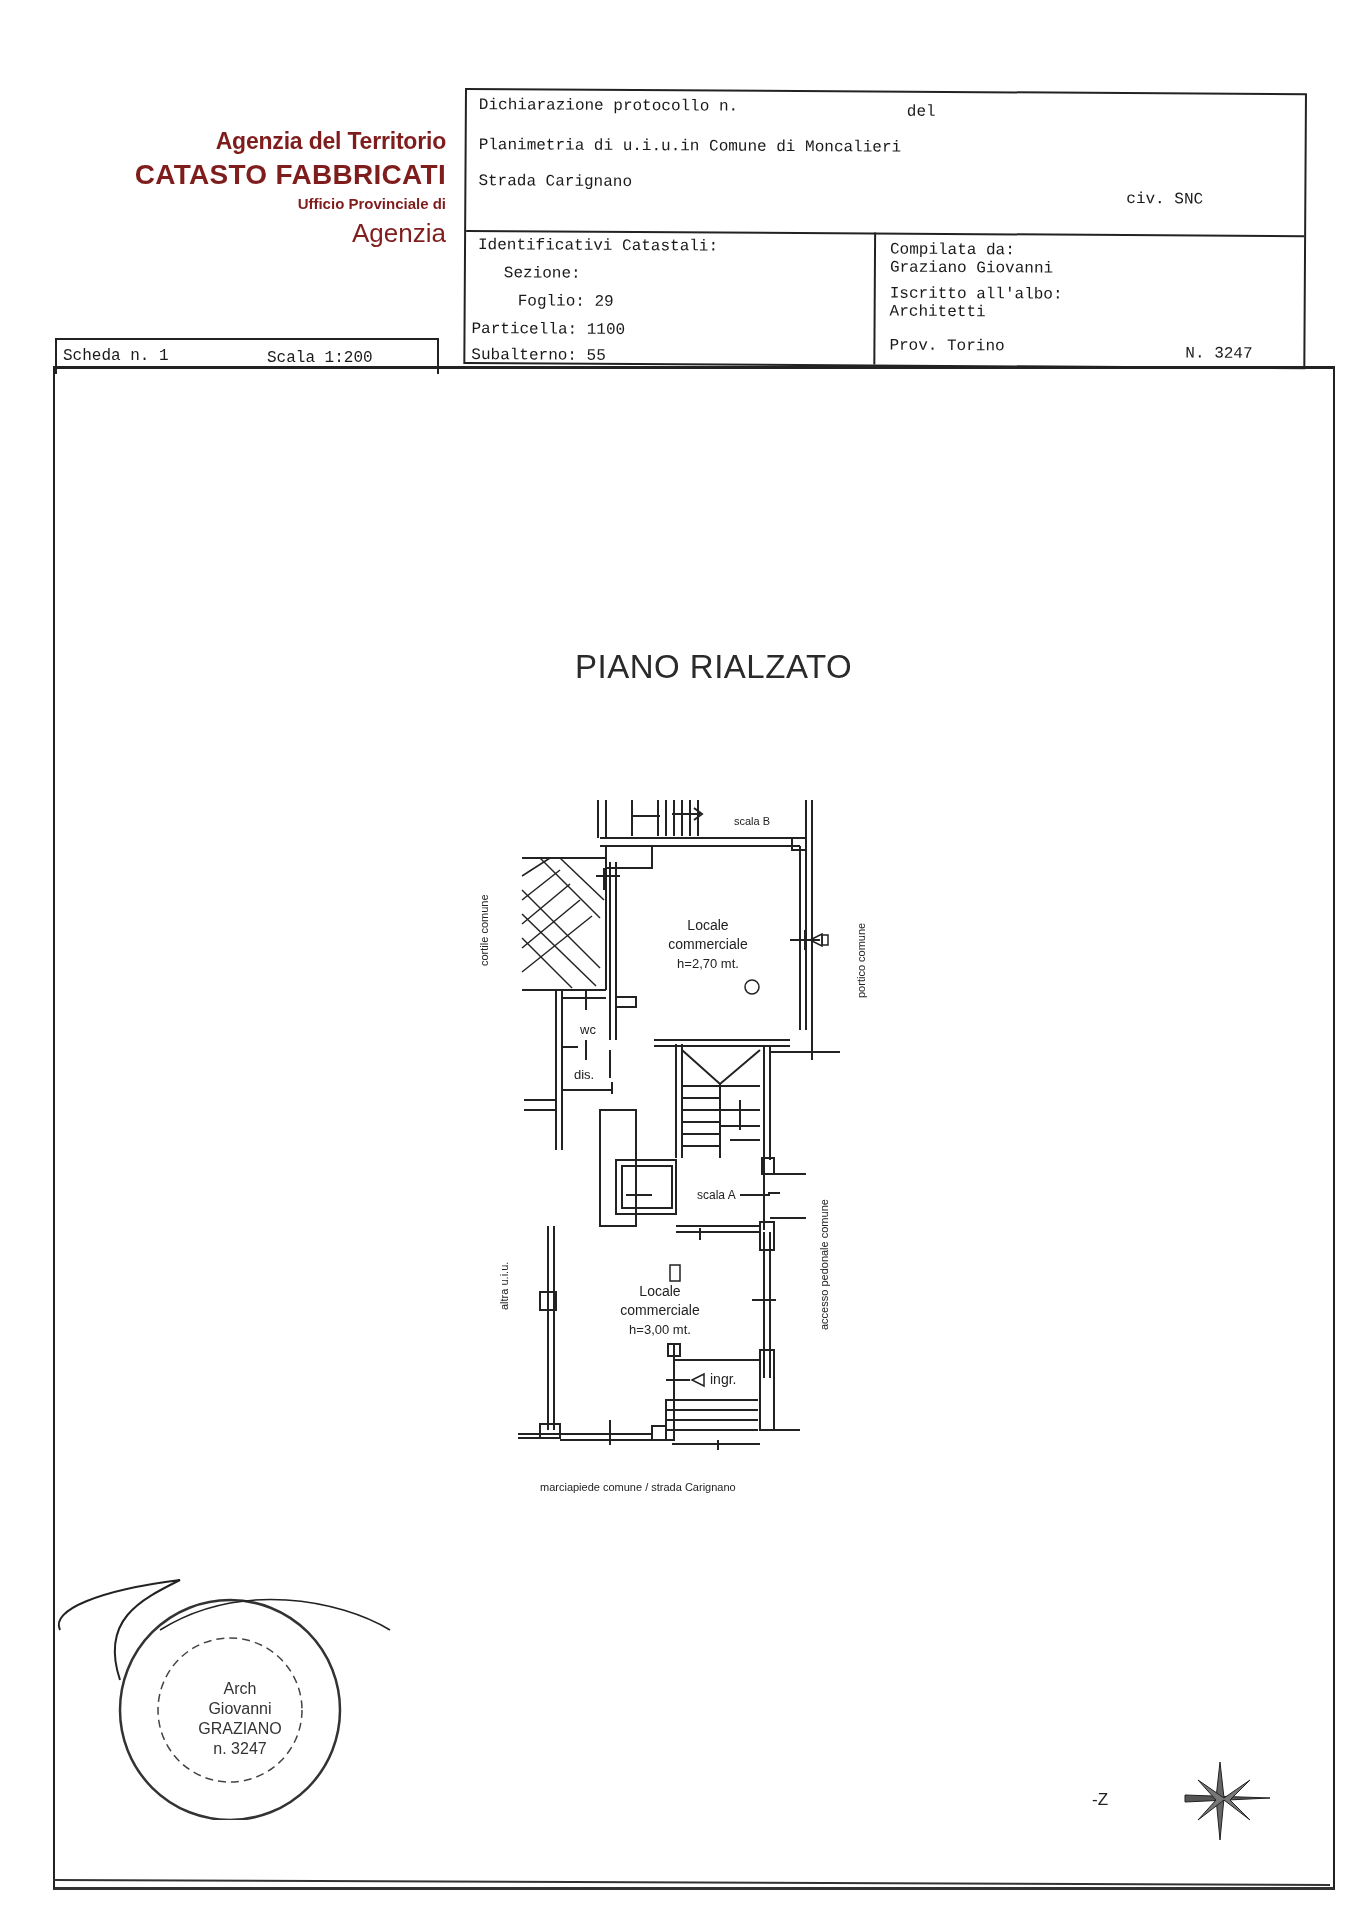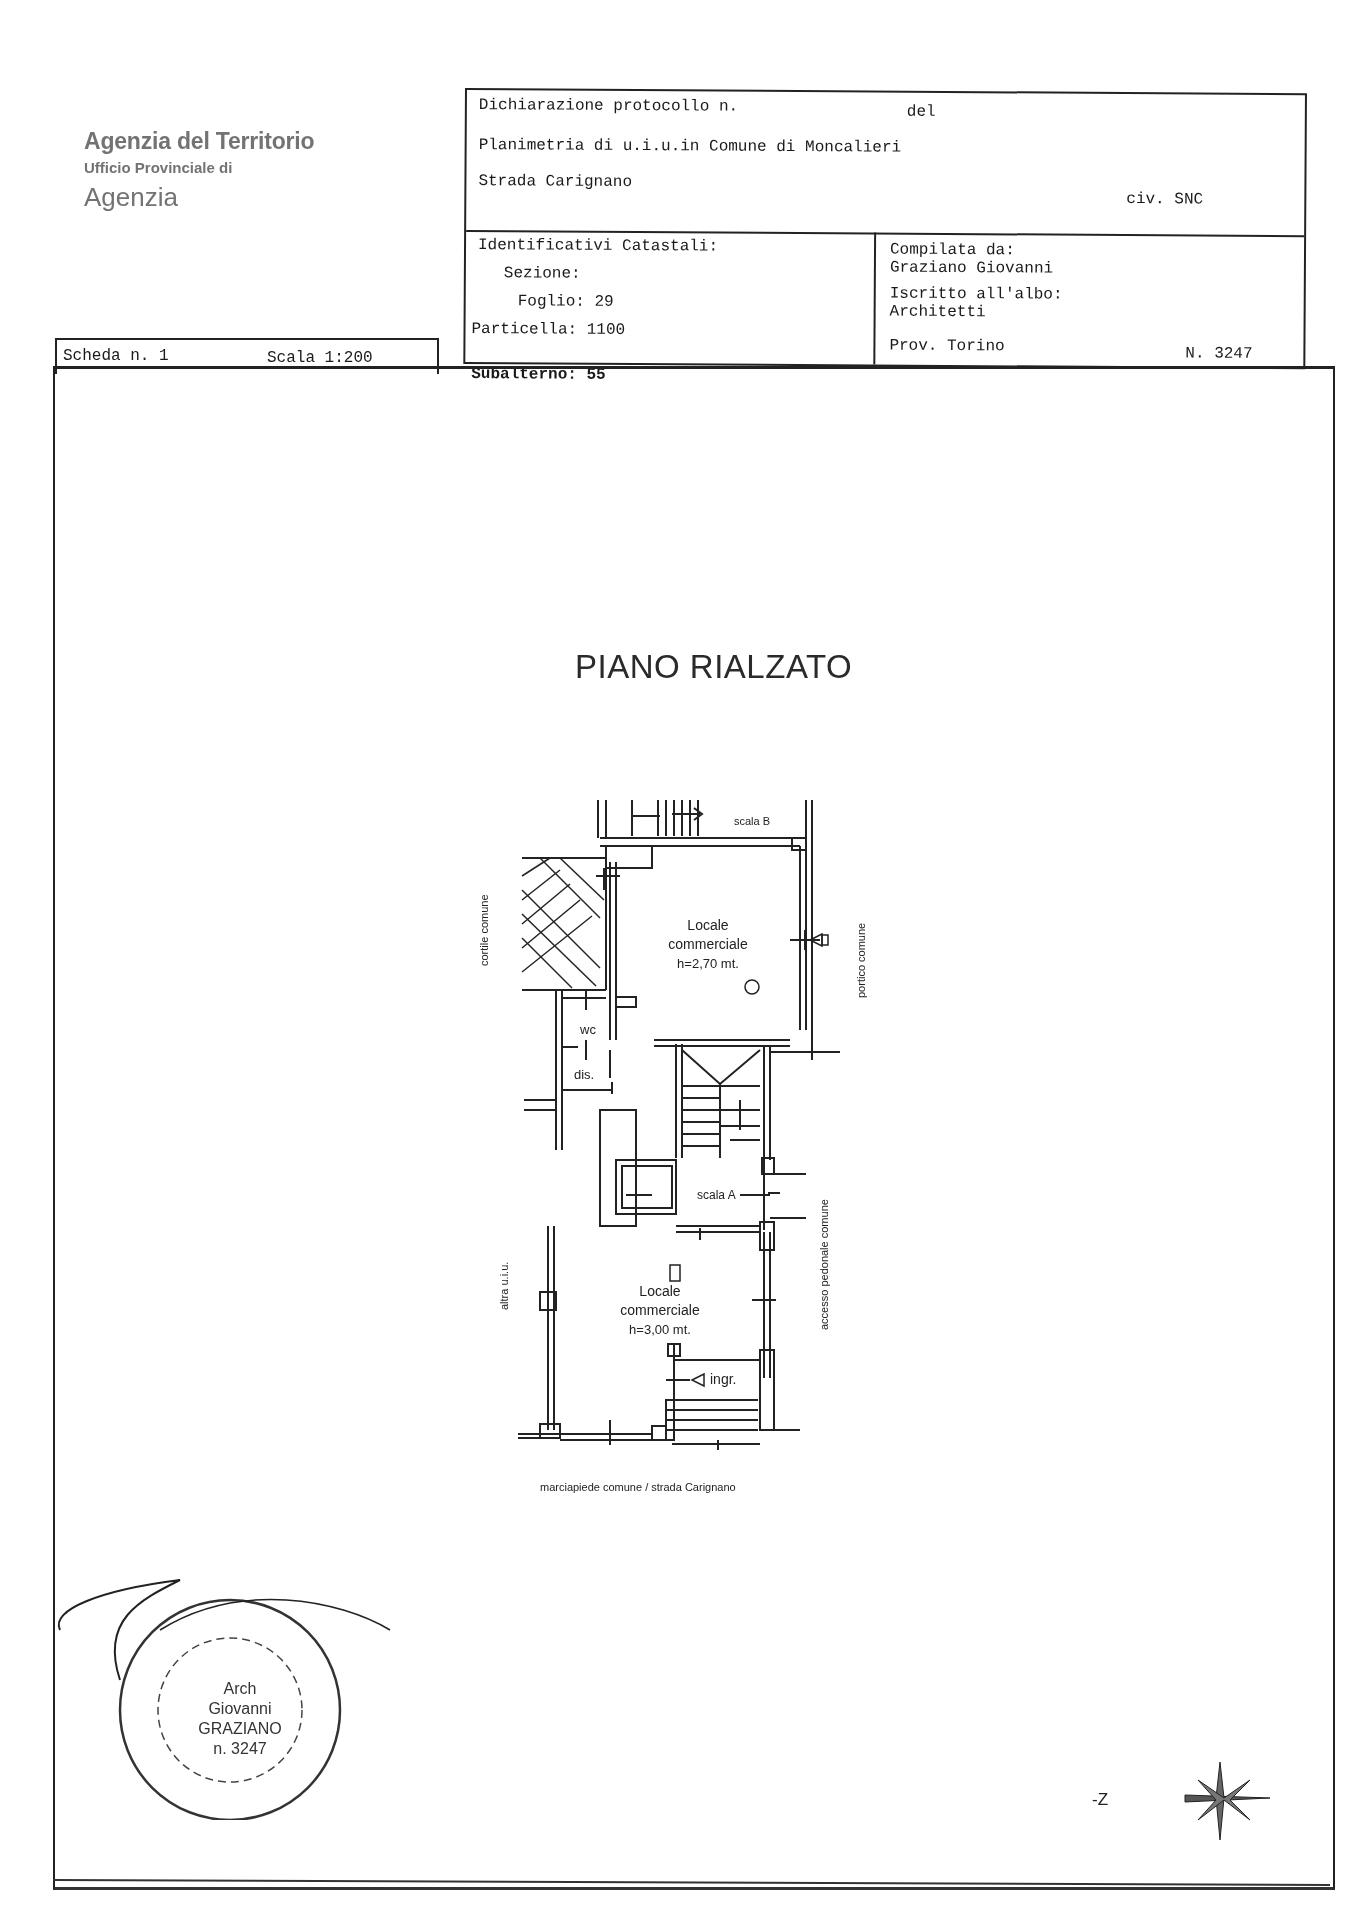--- a/index.html
+++ b/index.html
@@ -1,21 +1,21 @@
 <!DOCTYPE html>
 <html><head>
 <meta charset="utf-8">
 <style>
   html, body { margin:0; padding:0; background:#ffffff; }
   body { width:1357px; height:1920px; position:relative; overflow:hidden; font-family:"Liberation Sans", sans-serif; color:#1a1a1a; }
   .mono { font-family:"Liberation Mono", "DejaVu Sans Mono", monospace; }
   .abs { position:absolute; }
 
   
-  .agency { position:absolute; left:84px; top:128px; width:330px; text-align:left; color:#737373; }
+  .agency { position:absolute; left:116px; top:128px; width:330px; text-align:right; color:#7f1d1d; }
   .agency .l1 { font-size:23px; font-weight:bold; letter-spacing:-0.2px; }
   .agency .l2 { font-size:28px; font-weight:bold; margin-top:4px; letter-spacing:0.3px; }
   .agency .l3 { font-size:15px; font-weight:bold; margin-top:4px; }
   .agency .l4 { font-size:26px; margin-top:6px; }
 
   
   .infobox { position:absolute; left:465px; top:88px; width:838px; height:272px; border:2px solid #222; transform:rotate(0.35deg); transform-origin:left top; }
   .infobox .row1 { position:absolute; left:0; top:0; right:0; height:140px; border-bottom:2px solid #222; }
   .infobox .t { position:absolute; font-size:16px; white-space:nowrap; }
   .infobox .divider { position:absolute; left:408px; top:140px; bottom:0; border-left:2px solid #222; }
@@ -32,38 +32,39 @@
   .vlabel { position:absolute; font-size:11px; white-space:nowrap; transform:rotate(-90deg); transform-origin:left top; color:#222; }
   .plabel { position:absolute; font-size:14px; text-align:center; color:#222; line-height:19px; }
 
   .stamp-text { font-family:"Liberation Sans", sans-serif;margin-top:39px; }
 </style>
 </head>
 <body>
 
 <div class="agency">
   <div class="l1">Agenzia del Territorio</div>
+  <div class="l2">CATASTO FABBRICATI</div>
   <div class="l3">Ufficio Provinciale di</div>
   <div class="l4">Agenzia</div>
 </div>
 
 <div class="infobox mono">
   <div class="row1">
     <span class="t" style="left:12px;top:6px;">Dichiarazione protocollo n.</span>
     <span class="t" style="left:440px;top:10px;">del</span>
     <span class="t" style="left:12px;top:46px;">Planimetria di u.i.u.in Comune di Moncalieri</span>
     <span class="t" style="left:12px;top:82px;">Strada Carignano</span>
     <span class="t" style="left:660px;top:96px;">civ. SNC</span>
   </div>
   <div class="divider"></div>
   <span class="t" style="left:12px;top:146px;">Identificativi Catastali:</span>
   <span class="t" style="left:38px;top:174px;">Sezione:</span>
   <span class="t" style="left:52px;top:202px;">Foglio: 29</span>
   <span class="t" style="left:6px;top:230px;">Particella: 1100</span>
-  <span class="t" style="left:6px;top:275px;font-weight:bold;">Subalterno: 55</span>
+  <span class="t" style="left:6px;top:256px;">Subalterno: 55</span>
 
   <span class="t" style="left:424px;top:148px;">Compilata da:</span>
   <span class="t" style="left:424px;top:166px;">Graziano Giovanni</span>
   <span class="t" style="left:424px;top:192px;">Iscritto all'albo:</span>
   <span class="t" style="left:424px;top:210px;">Architetti</span>
   <span class="t" style="left:424px;top:244px;">Prov. Torino</span>
   <span class="t" style="left:720px;top:250px;">N. 3247</span>
 </div>
 
 <div class="scheda mono">

